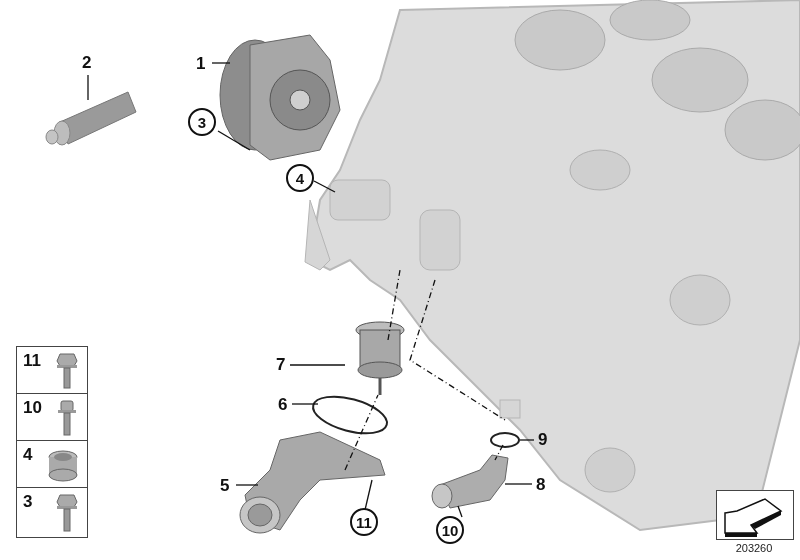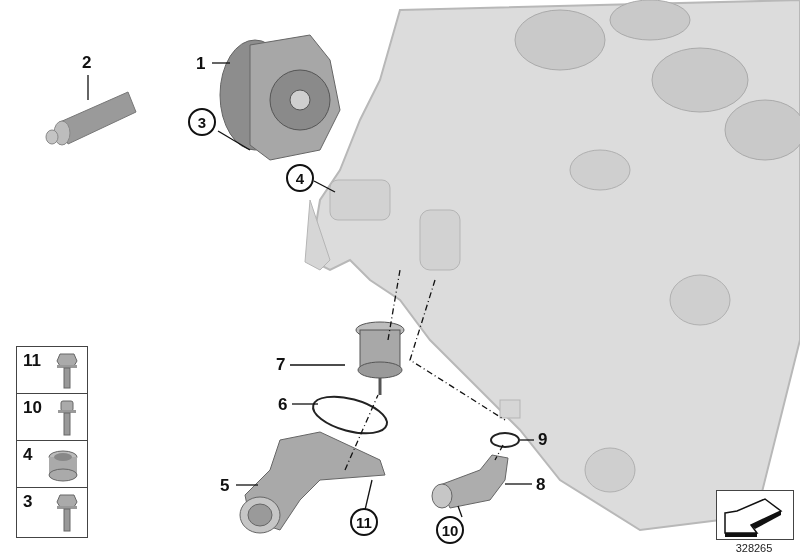--- a/index.html
+++ b/index.html
@@ -140,14 +140,14 @@
     </div>
   </div>
 
   <div class="navbox">
     <svg width="76" height="48">
       <path d="M8 22 L20 20 L48 8 L64 20 L34 34 L40 42 L8 42 Z" fill="#fff" stroke="#111" stroke-width="1.5"></path>
       <path d="M64 20 L64 24 L38 38 L34 34 Z" fill="#111"></path>
       <rect x="8" y="42" width="32" height="4" fill="#111"></rect>
     </svg>
   </div>
-  <div class="code">328265</div>
+  <div class="code">203260</div>
 </div>
 
 </body></html>

